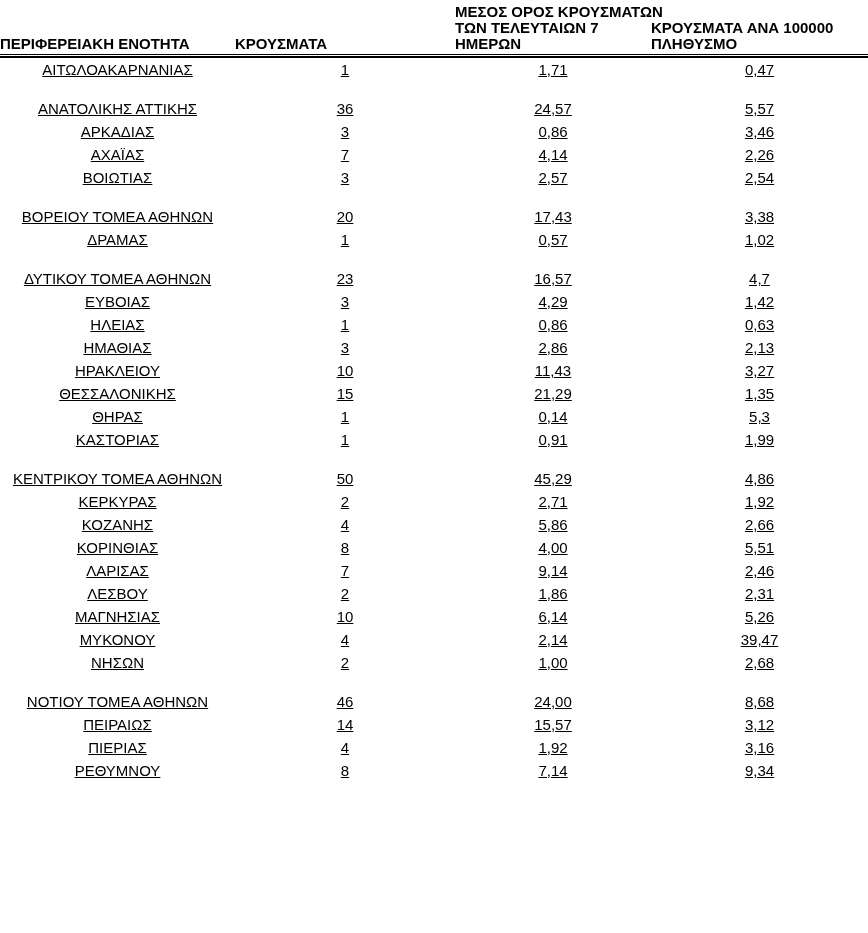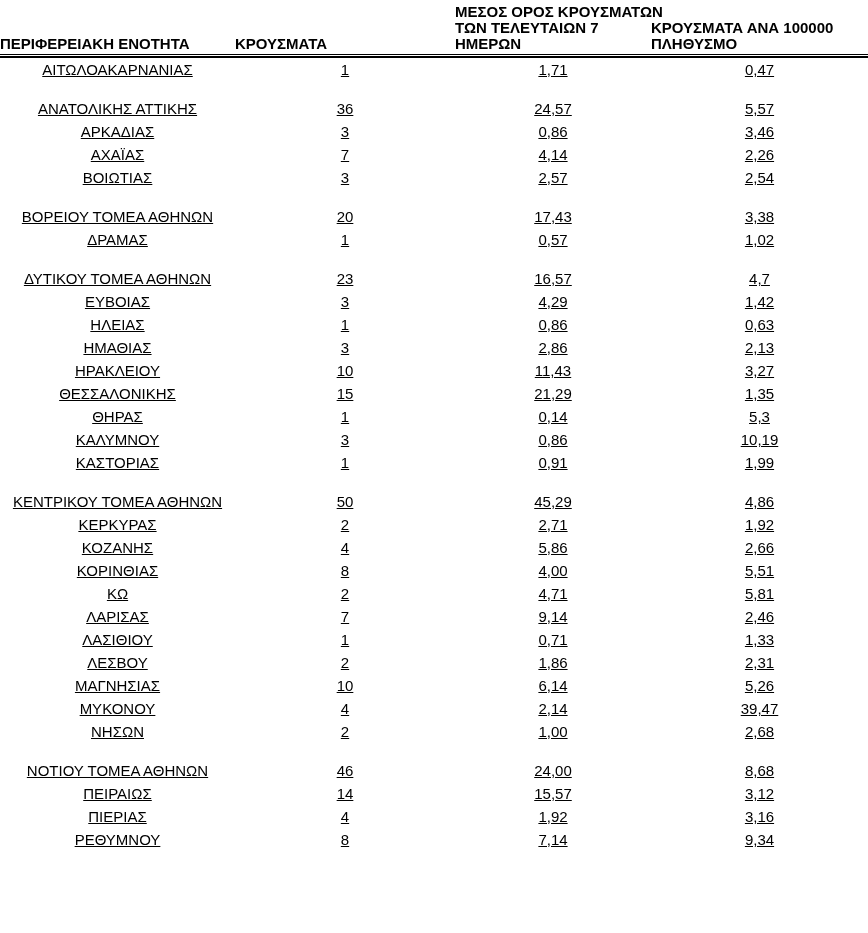--- a/index.html
+++ b/index.html
@@ -168,26 +168,20 @@
     <td>21,29</td>
     <td>1,35</td>
   </tr>
         <tr class="data-row">
     <td>ΘΗΡΑΣ</td>
     <td>1</td>
     <td>0,14</td>
     <td>5,3</td>
   </tr>
         <tr class="data-row">
-    <td>ΚΑΛΥΜΝΟΥ</td>
-    <td>3</td>
-    <td>0,86</td>
-    <td>10,19</td>
-  </tr>
-        <tr class="data-row">
     <td>ΚΑΣΤΟΡΙΑΣ</td>
     <td>1</td>
     <td>0,91</td>
     <td>1,99</td>
   </tr>
         <tr class="spacer">
           <td colspan="4"></td>
         </tr>
         <tr class="data-row">
     <td>ΚΕΝΤΡΙΚΟΥ ΤΟΜΕΑ ΑΘΗΝΩΝ</td>
@@ -207,36 +201,24 @@
     <td>5,86</td>
     <td>2,66</td>
   </tr>
         <tr class="data-row">
     <td>ΚΟΡΙΝΘΙΑΣ</td>
     <td>8</td>
     <td>4,00</td>
     <td>5,51</td>
   </tr>
         <tr class="data-row">
-    <td>ΚΩ</td>
-    <td>2</td>
-    <td>4,71</td>
-    <td>5,81</td>
-  </tr>
-        <tr class="data-row">
     <td>ΛΑΡΙΣΑΣ</td>
     <td>7</td>
     <td>9,14</td>
     <td>2,46</td>
-  </tr>
-        <tr class="data-row">
-    <td>ΛΑΣΙΘΙΟΥ</td>
-    <td>1</td>
-    <td>0,71</td>
-    <td>1,33</td>
   </tr>
         <tr class="data-row">
     <td>ΛΕΣΒΟΥ</td>
     <td>2</td>
     <td>1,86</td>
     <td>2,31</td>
   </tr>
         <tr class="data-row">
     <td>ΜΑΓΝΗΣΙΑΣ</td>
     <td>10</td>

